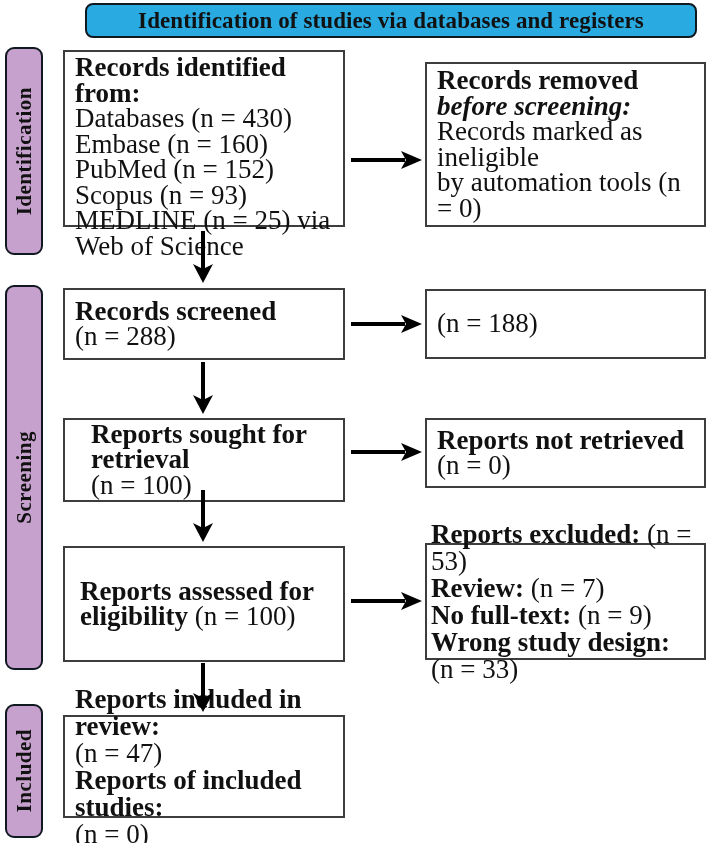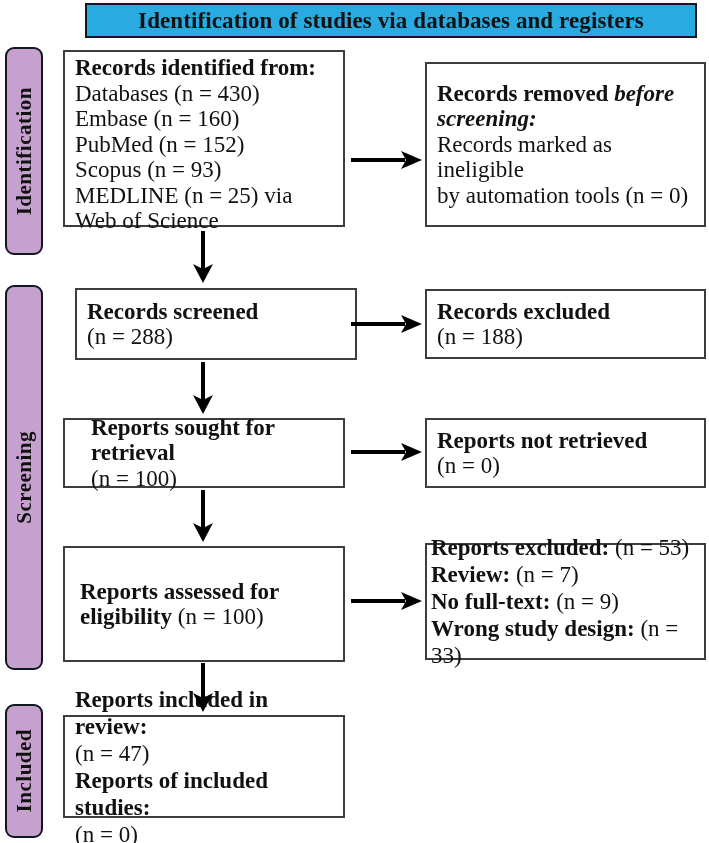--- a/index.html
+++ b/index.html
@@ -10,21 +10,21 @@
     height: 843px;
     background: #ffffff;
     overflow: hidden;
   }
   .title-bar {
     position: absolute;
     left: 85px; top: 3px;
     width: 612px; height: 35px;
     background: #29ABE2;
     border: 2px solid #101820;
-    border-radius: 0;
+    border-radius: 8px;
     box-sizing: border-box;
     display: flex; align-items: center; justify-content: center;
     font-weight: bold;
     font-size: 23px;
     letter-spacing: 0.1px;
   }
   .stage {
     position: absolute;
     left: 5px;
     width: 38px;
@@ -43,36 +43,36 @@
     white-space: nowrap;
   }
   .stage-identification { top: 47px; height: 208px; }
   .stage-screening { top: 285px; height: 385px; }
   .stage-included { top: 704px; height: 134px; }
   .box {
     position: absolute;
     background: #ffffff;
     border: 2px solid #3d3d3d;
     box-sizing: border-box;
-    font-size: 23px;
+    font-size: 27px;
     line-height: 25.5px;
     padding: 2px 6px 2px 10px;
     display: flex;
     flex-direction: column;
     justify-content: center;
   }
   .box .b { font-weight: bold; }
   .box .bi { font-weight: bold; font-style: italic; }
   .col-left { left: 63px; width: 282px; }
   .col-right { left: 425px; width: 281px; }
   .box-identified { top: 50px; height: 177px; justify-content: flex-start; padding-top: 3px; }
   .box-removed { top: 62px; height: 165px; }
-  .box-screened { top: 288px; height: 72px; margin-left: 12px; }
+  .box-screened { top: 288px; height: 72px; }
   .box-rec-excluded { top: 289px; height: 70px; }
-  .box-sought { top: 418px; height: 70px; padding-left: 26px; }
+  .box-sought { top: 418px; height: 84px; padding-left: 26px; }
   .box-not-retrieved { top: 418px; height: 70px; font-family: Liberation Serif, serif; }
   .box-assessed { top: 546px; height: 116px; padding-left: 15px; }
   .box-rep-excluded { top: 543px; height: 117px; line-height: 27px; padding-left: 4px; }
   .box-included { top: 715px; height: 103px; line-height: 27px; }
   .arrow { position: absolute; }
   .arrow svg { display: block; }
 </style>
 </head>
 <body>
 
@@ -106,21 +106,20 @@
     <div><span class="b">Records removed </span><span class="bi">before screening:</span></div>
     <div>Records marked as ineligible</div>
     <div>by automation tools (n = 0)</div>
   </div>
 
   <div class="box col-left box-screened">
     <div class="b">Records screened</div>
     <div>(n = 288)</div>
   </div>
   <div class="box col-right box-rec-excluded">
-    <div class="b">Records excluded</div>
     <div>(n = 188)</div>
   </div>
 
   <div class="box col-left box-sought">
     <div class="b">Reports sought for retrieval</div>
     <div>(n = 100)</div>
   </div>
   <div class="box col-right box-not-retrieved">
     <div class="b">Reports not retrieved</div>
     <div>(n = 0)</div>

